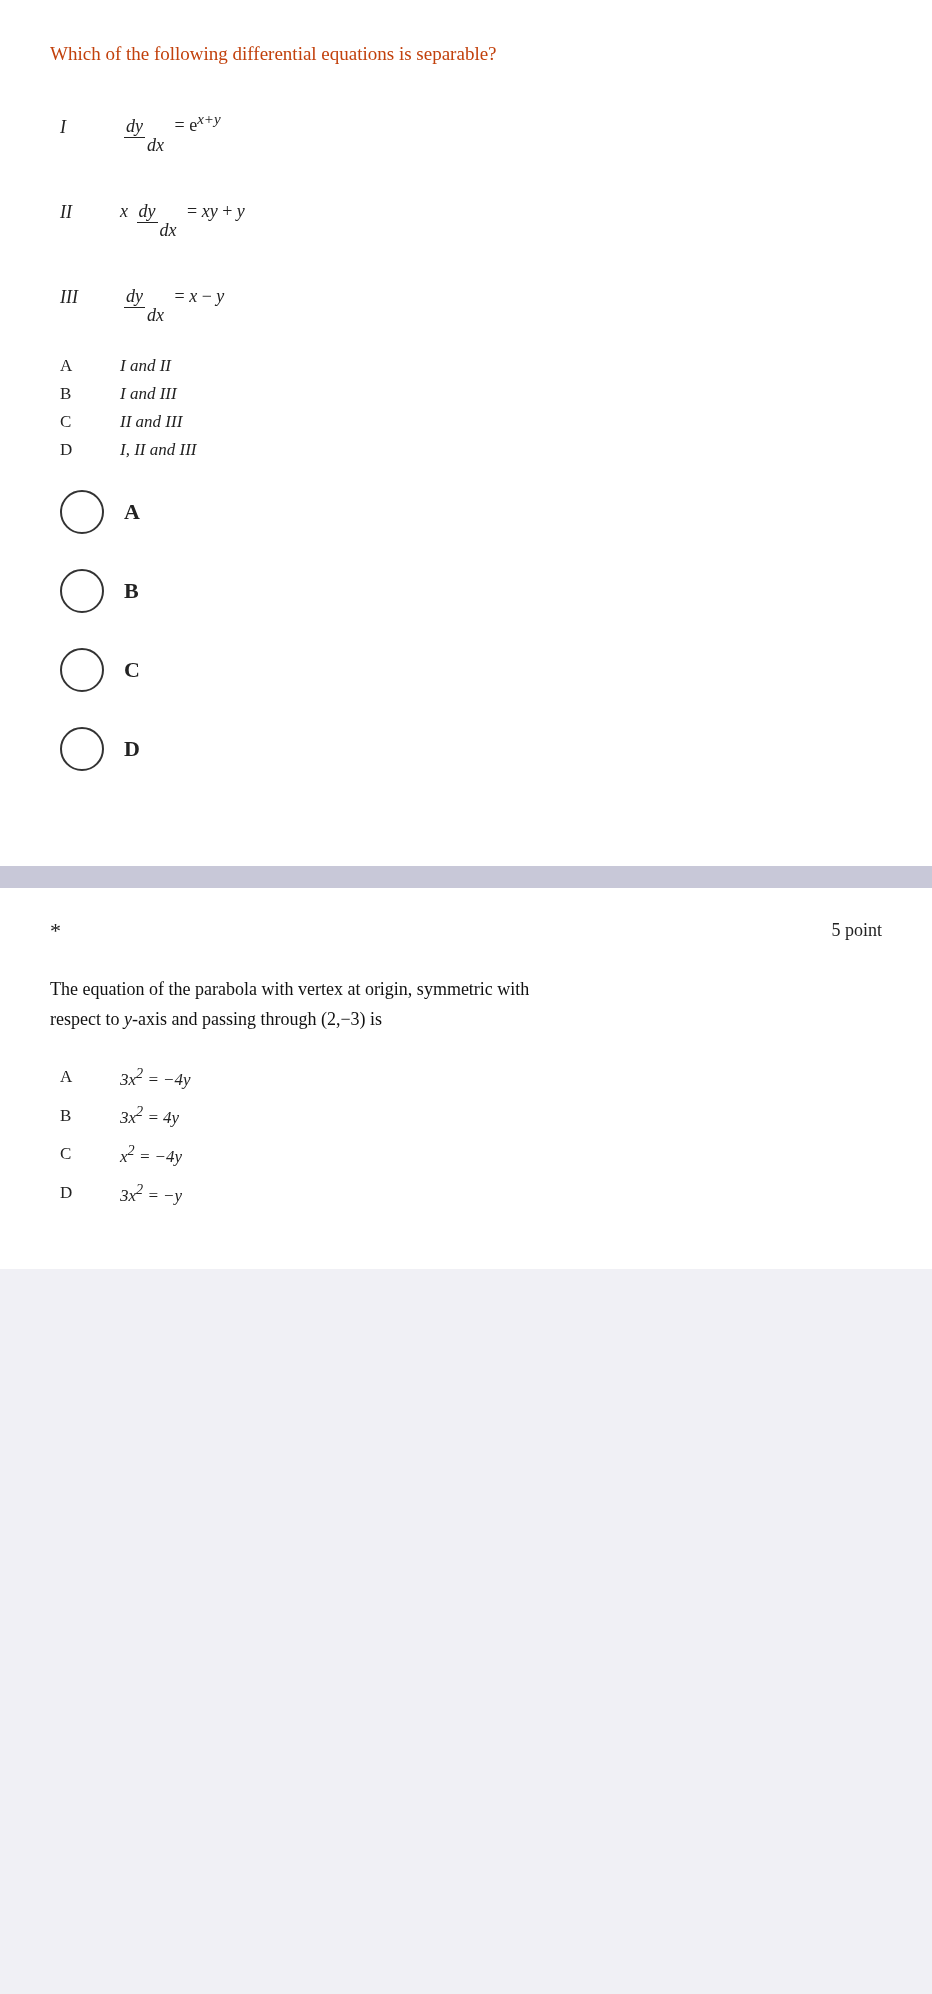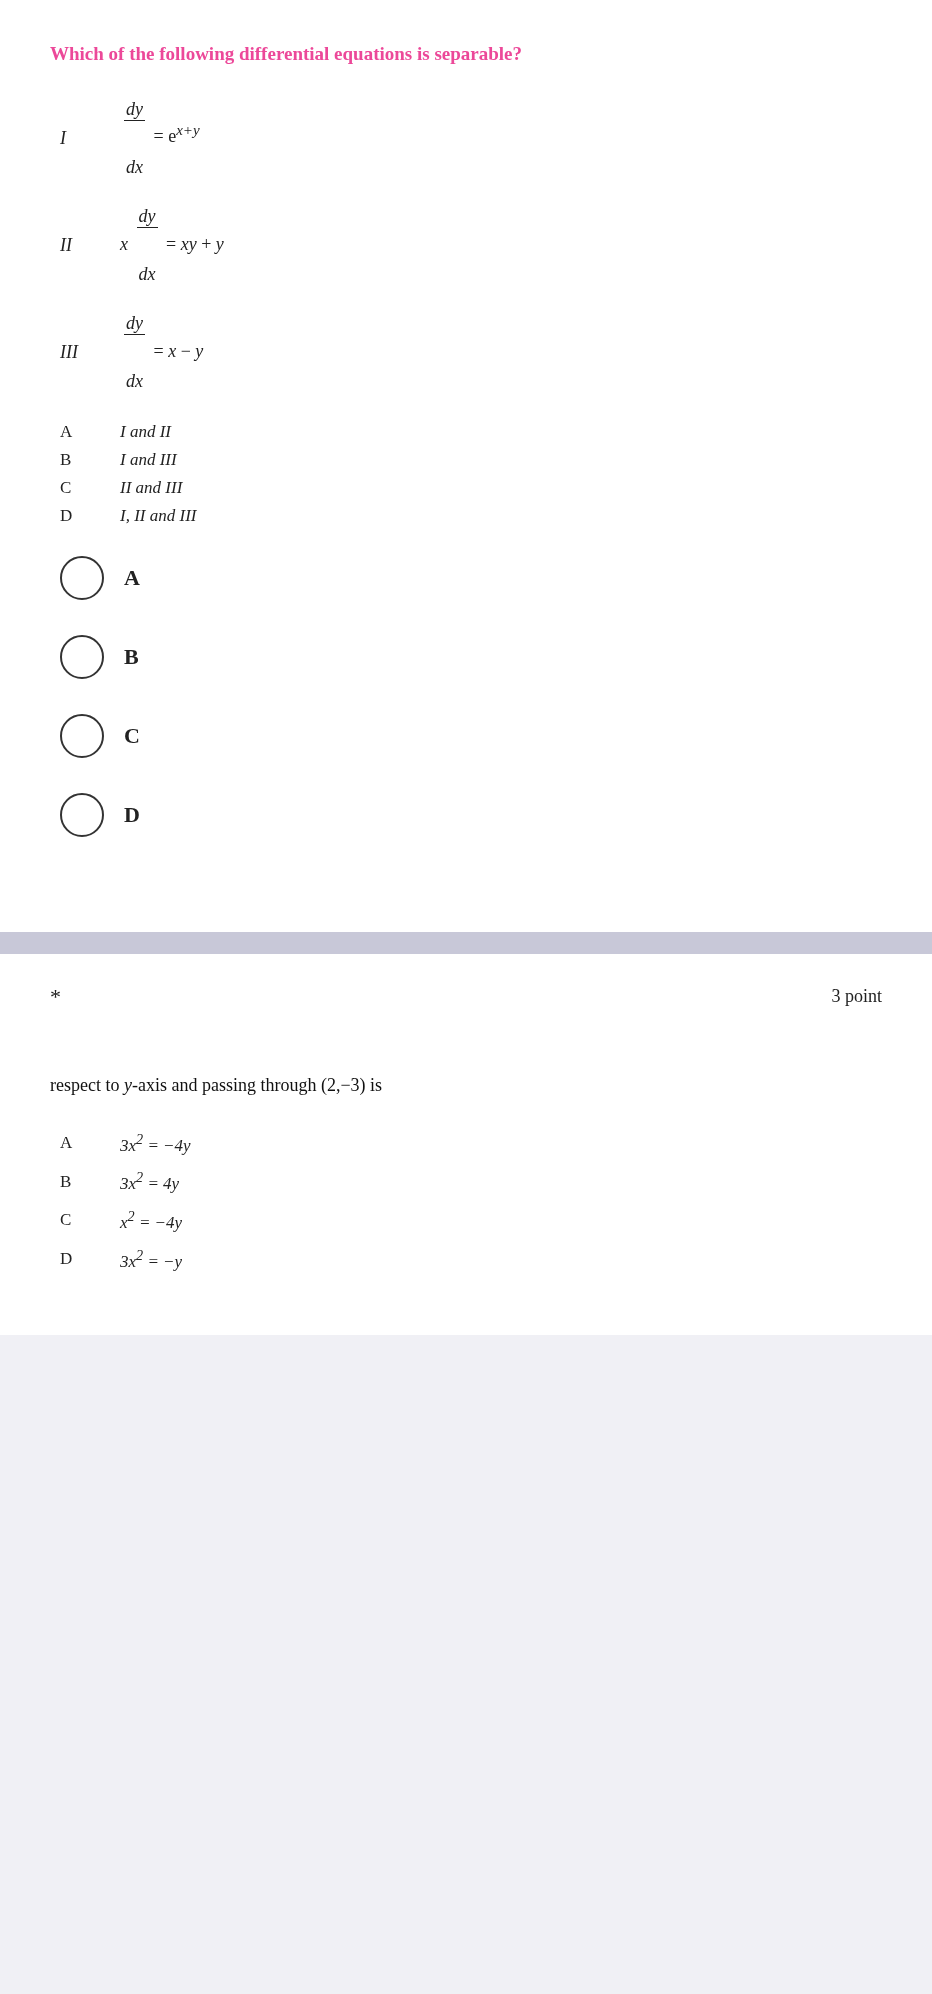--- a/index.html
+++ b/index.html
@@ -12,23 +12,23 @@
 
     .question-card {
       background: #ffffff;
       margin: 0;
       padding: 40px 50px 60px 50px;
       border-bottom: 6px solid #c8c8d8;
     }
 
     .question-text {
       font-size: 19px;
-      font-weight: bold;
-      margin-bottom: 30px;
-      color: #ec4899;
+      font-weight: normal;
+      margin-bottom: 30px;
+      color: #c2410c;
       line-height: 1.5;
     }
 
     .equations-section {
       margin-bottom: 30px;
       padding-left: 10px;
     }
 
     .equation-row {
       display: flex;
@@ -43,21 +43,21 @@
       color: #222;
     }
 
     .eq-content {
       font-size: 18px;
       color: #222;
     }
 
     .fraction {
       display: inline-flex;
-      flex-direction: column;
+      flex-direction: row;
       align-items: center;
       vertical-align: middle;
       margin: 0 4px;
     }
 
     .fraction .numer {
       border-bottom: 1px solid #222;
       padding: 0 2px;
       font-style: italic;
     }
@@ -253,25 +253,25 @@
       <div class="radio-label">D</div>
     </div>
   </div>
 </div>
 
 <div style="height: 16px; background: #c8c8d8;"></div>
 
 <div class="question-card-2">
   <div class="points-row">
     <div class="asterisk">*</div>
-    <div class="points-label">3 point</div>
+    <div class="points-label">5 point</div>
   </div>
 
   <div class="question-text-2">
-    <br>
+    <span>The equation of the parabola with vertex at origin, symmetric with</span><br>
     <span>respect to <i>y</i>-axis and passing through (2,−3) is</span>
   </div>
 
   <div class="options-table-2">
     <div class="option-row-2">
       <div class="opt-letter-2">A</div>
       <div class="opt-text-2">3<i>x</i><sup>2</sup> = −4<i>y</i></div>
     </div>
     <div class="option-row-2">
       <div class="opt-letter-2">B</div>

